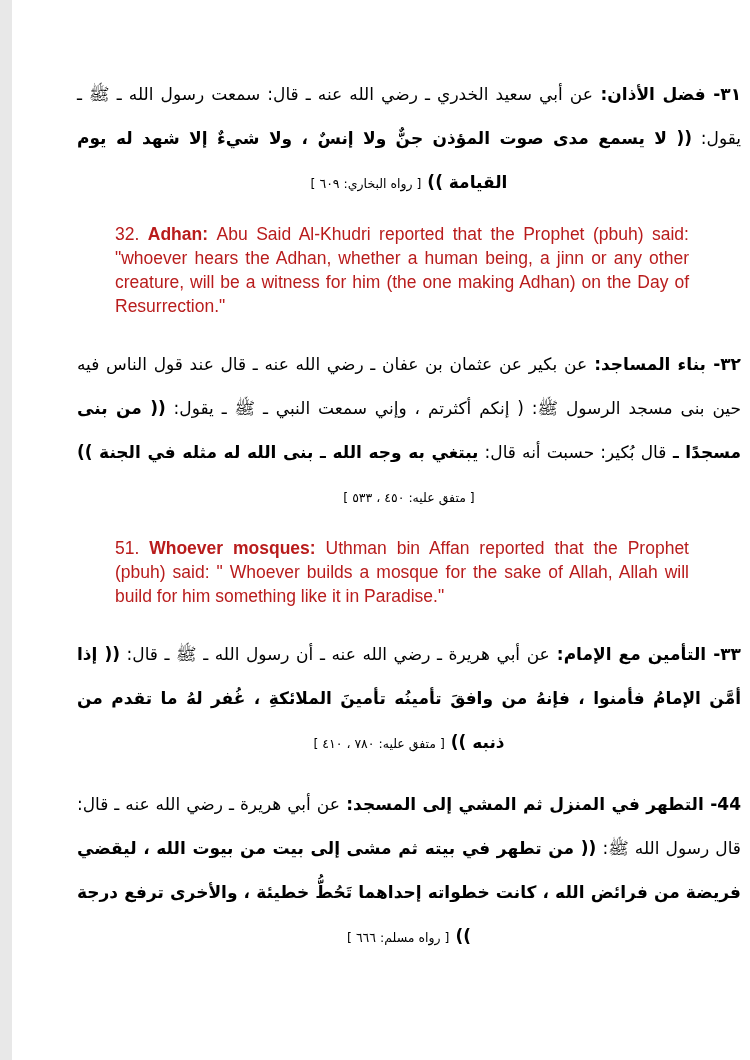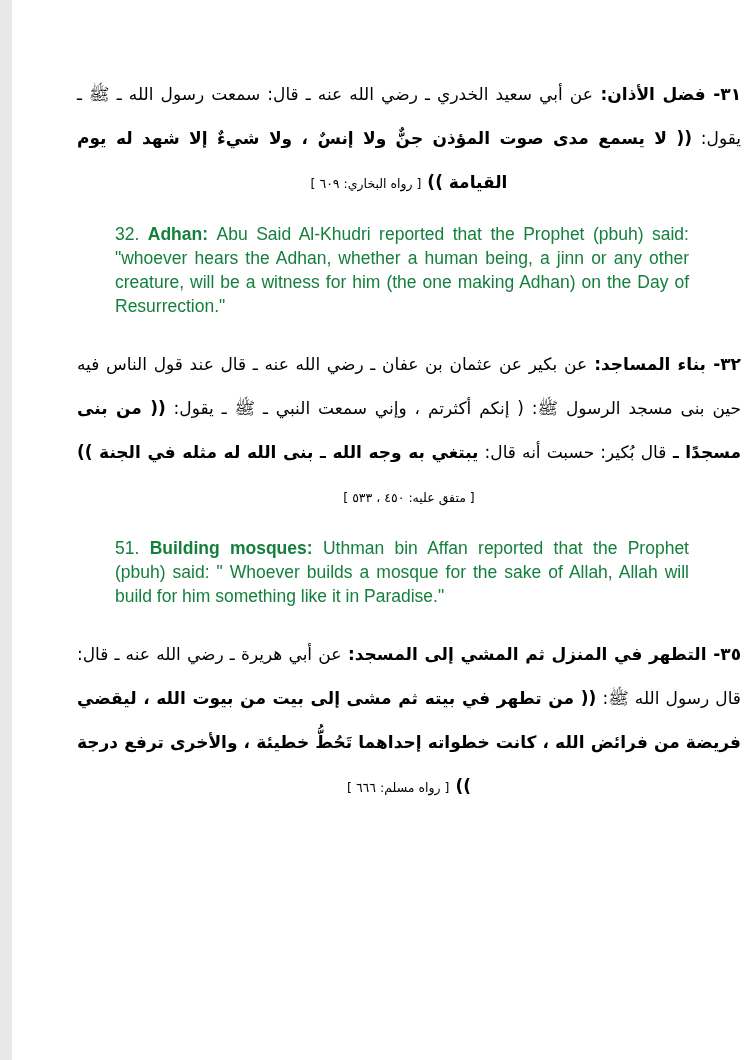--- a/index.html
+++ b/index.html
@@ -14,36 +14,37 @@
     font-size:17px;line-height:44px;color:#000;
     text-align:justify;text-align-last:center;
     margin:0 0 16px 0;
   }
   .ar .b{font-weight:bold;}
   .ar .cite{font-size:12.5px;white-space:nowrap;font-weight:normal;}
   
   .en{
     direction:ltr;
     font-family:"Liberation Sans","DejaVu Sans",sans-serif;
-    font-size:17.5px;line-height:24px;color:#15803d;
+    font-size:17.5px;line-height:24px;color:#b91c1c;
     text-align:justify;text-align-last:left;
     margin:4px 52px 24px 38px;
   }
   .en .b{font-weight:bold;}
 </style>
 </head>
 <body>
 
 <div class="page">
 
   <p class="ar"><span class="b">٣١- فضل الأذان: </span><span>عن أبي سعيد الخدري ـ رضي الله عنه ـ قال: سمعت رسول الله ـ ﷺ ـ يقول: </span><span class="b">(( لا يسمع مدى صوت المؤذن جنٌّ ولا إنسٌ ، ولا شيءٌ إلا شهد له يوم القيامة )) </span><span class="cite">[ رواه البخاري: ٦٠٩ ]</span></p>
 
   <p class="en"><span>32. </span><span class="b">Adhan: </span><span>Abu Said Al-Khudri reported that the Prophet (pbuh) said: "whoever hears the Adhan, whether a human being, a jinn or any other creature, will be a witness for him (the one making Adhan) on the Day of Resurrection."</span></p>
 
   <p class="ar"><span class="b">٣٢- بناء المساجد: </span><span>عن بكير عن عثمان بن عفان ـ رضي الله عنه ـ قال عند قول الناس فيه حين بنى مسجد الرسول ﷺ: ( إنكم أكثرتم ، وإني سمعت النبي ـ ﷺ ـ يقول: </span><span class="b">(( من بنى مسجدًا ـ </span><span>قال بُكير: حسبت أنه قال: </span><span class="b">يبتغي به وجه الله ـ بنى الله له مثله في الجنة )) </span><span class="cite">[ متفق عليه: ٤٥٠ ، ٥٣٣ ]</span></p>
 
-  <p class="en"><span>51. </span><span class="b">Building mosques: </span><span>Uthman bin Affan reported that the Prophet (pbuh) said: " Whoever builds a mosque for the sake of Allah, Allah will build for him something like it in Paradise."</span></p>
+  <p class="en"><span>51. </span><span class="b">Whoever mosques: </span><span>Uthman bin Affan reported that the Prophet (pbuh) said: " Whoever builds a mosque for the sake of Allah, Allah will build for him something like it in Paradise."</span></p>
+
+  <p class="ar"><span class="b">٣٣- التأمين مع الإمام: </span><span>عن أبي هريرة ـ رضي الله عنه ـ أن رسول الله ـ ﷺ ـ قال: </span><span class="b">(( إذا أمَّن الإمامُ فأمنوا ، فإنهُ من وافقَ تأمينُه تأمينَ الملائكةِ ، غُفر لهُ ما تقدم من ذنبه )) </span><span class="cite">[ متفق عليه: ٧٨٠ ، ٤١٠ ]</span></p>
 
 
-
-  <p class="ar"><span class="b">٣٥- التطهر في المنزل ثم المشي إلى المسجد: </span><span>عن أبي هريرة ـ رضي الله عنه ـ قال: قال رسول الله ﷺ: </span><span class="b">(( من تطهر في بيته ثم مشى إلى بيت من بيوت الله ، ليقضي فريضة من فرائض الله ، كانت خطواته إحداهما تَحُطُّ خطيئة ، والأخرى ترفع درجة )) </span><span class="cite">[ رواه مسلم: ٦٦٦ ]</span></p>
+  <p class="ar"><span class="b">44- التطهر في المنزل ثم المشي إلى المسجد: </span><span>عن أبي هريرة ـ رضي الله عنه ـ قال: قال رسول الله ﷺ: </span><span class="b">(( من تطهر في بيته ثم مشى إلى بيت من بيوت الله ، ليقضي فريضة من فرائض الله ، كانت خطواته إحداهما تَحُطُّ خطيئة ، والأخرى ترفع درجة )) </span><span class="cite">[ رواه مسلم: ٦٦٦ ]</span></p>
 
 </div>
 
 </body></html>

